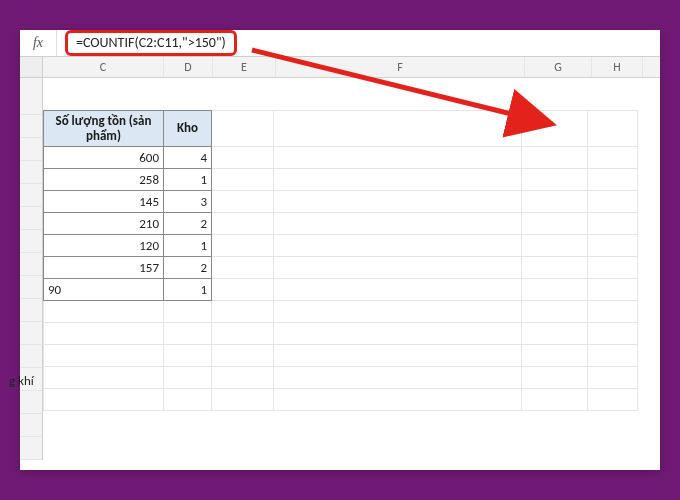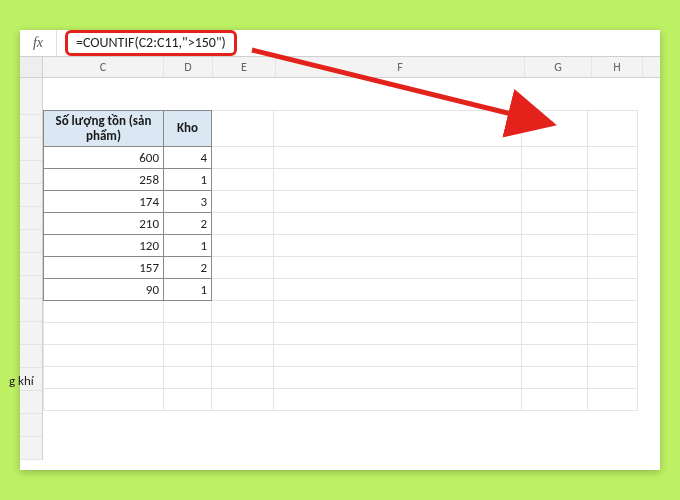--- a/index.html
+++ b/index.html
@@ -10,21 +10,21 @@
     font-family: Calibri, Arial, sans-serif;
     font-size: 13px;
     background: #f4f4f4;
     overflow: hidden;
     color: #222;
   }
   .canvas {
     position: relative;
     width: 680px;
     height: 500px;
-    background: #bef264;
+    background: #701a75;
   }
   .sheet {
     position: absolute;
     left: 20px;
     top: 30px;
     width: 640px;
     height: 440px;
     background: #fff;
     box-shadow: 0 2px 8px rgba(0,0,0,0.25);
   }
@@ -256,21 +256,21 @@
             </tr>
             <tr>
               <td class="dcell">258</td>
               <td class="dcell">1</td>
               <td class="ecell"></td>
               <td class="fcell"></td>
               <td class="gcell"></td>
               <td class="hcell"></td>
             </tr>
             <tr>
-              <td class="dcell">174</td>
+              <td class="dcell">145</td>
               <td class="dcell">3</td>
               <td class="ecell"></td>
               <td class="fcell"></td>
               <td class="gcell"></td>
               <td class="hcell"></td>
             </tr>
             <tr>
               <td class="dcell">210</td>
               <td class="dcell">2</td>
               <td class="ecell"></td>
@@ -288,21 +288,21 @@
             </tr>
             <tr>
               <td class="dcell">157</td>
               <td class="dcell">2</td>
               <td class="ecell"></td>
               <td class="fcell"></td>
               <td class="gcell"></td>
               <td class="hcell"></td>
             </tr>
             <tr>
-              <td class="dcell" style="text-align:right;">90</td>
+              <td class="dcell" style="text-align:left;">90</td>
               <td class="dcell">1</td>
               <td class="ecell"></td>
               <td class="fcell"></td>
               <td class="gcell"></td>
               <td class="hcell"></td>
             </tr>
 
             <tr class="blank">
                   <td></td>
                   <td></td>

